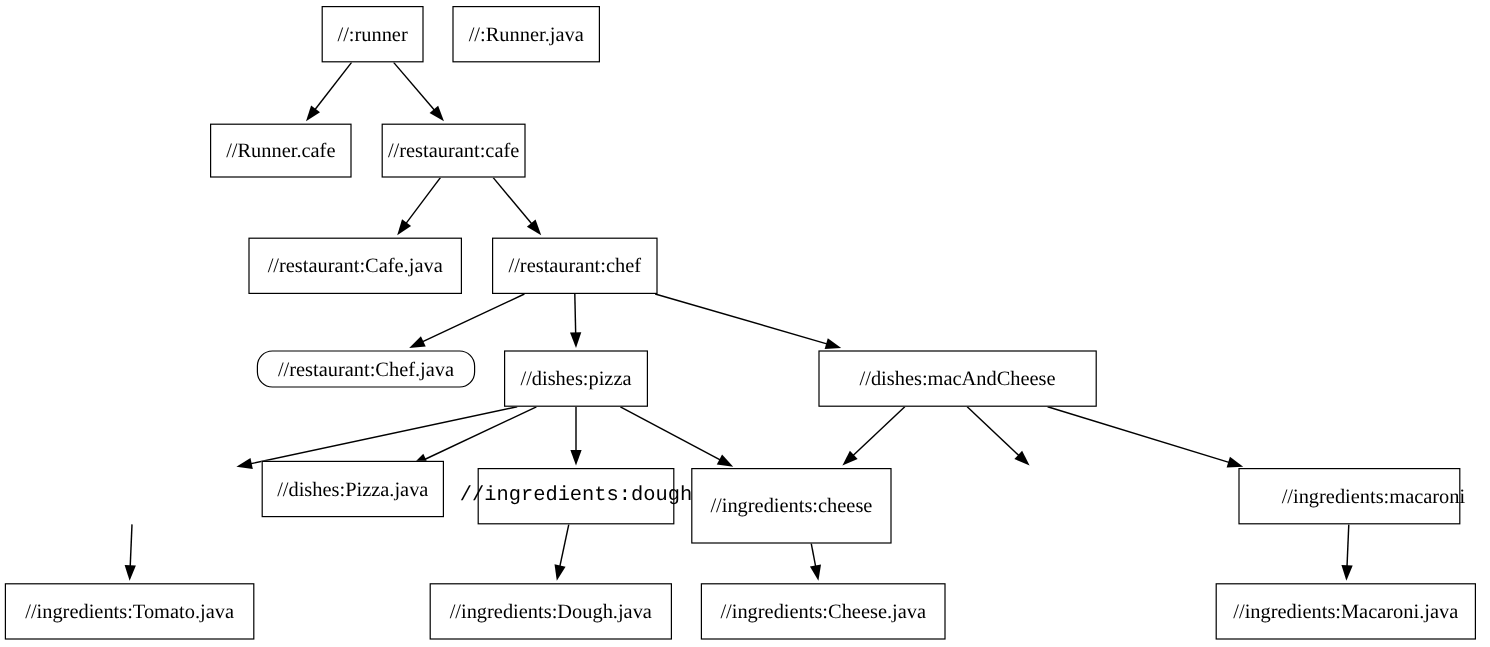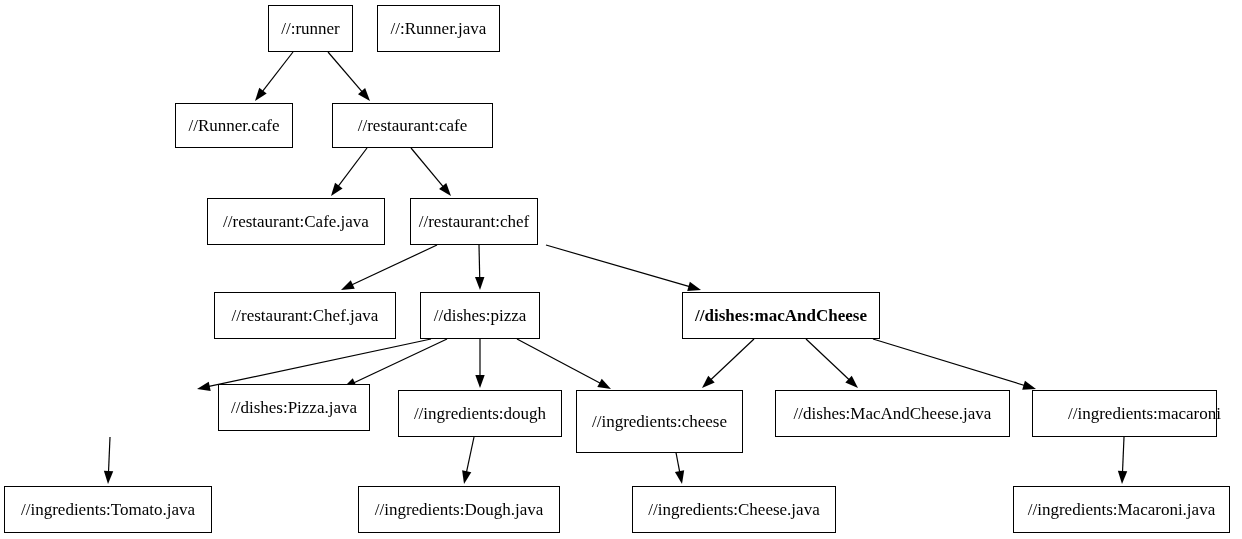--- a/index.html
+++ b/index.html
@@ -81,58 +81,55 @@
 
 <div class="node" style="left: 377px; top: 5px; width: 123px; height: 47px;">
       <span>//:Runner.java</span>
     </div>
     <div class="node" style="left: 268px; top: 5px; width: 85px; height: 47px;">
       <span>//:runner</span>
     </div>
     <div class="node" style="left: 175px; top: 103px; width: 118px; height: 45px;">
       <span>//Runner.cafe</span>
     </div>
-    <div class="node" style="left: 332px; top: 103px; width: 161px; height: 45px;">
+    <div class="node" style="left: 318px; top: 103px; width: 120px; height: 45px;">
       <span>//restaurant:cafe</span>
     </div>
     <div class="node" style="left: 207px; top: 198px; width: 178px; height: 47px;">
       <span>//restaurant:Cafe.java</span>
     </div>
-    <div class="node" style="left: 410px; top: 198px; width: 128px; height: 47px;">
+    <div class="node" style="left: 410px; top: 198px; width: 138px; height: 47px;">
       <span>//restaurant:chef</span>
     </div>
-    <div class="node" style="left: 214px; top: 292px; width: 182px; height: 47px;">
+    <div class="node" style="left: 214px; top: 292px; width: 182px; height: 31px; border-radius: 13px;">
       <span>//restaurant:Chef.java</span>
     </div>
     <div class="node" style="left: 420px; top: 292px; width: 120px; height: 47px;">
       <span>//dishes:pizza</span>
     </div>
-    <div class="node" style="left: 682px; top: 292px; width: 198px; height: 47px; font-weight: bold;">
+    <div class="node" style="left: 682px; top: 292px; width: 232px; height: 47px;">
       <span>//dishes:macAndCheese</span>
     </div>
     <div class="node" style="left: 218px; top: 384px; width: 152px; height: 47px;">
       <span>//dishes:Pizza.java</span>
     </div>
-    <div class="node" style="left: 398px; top: 390px; width: 164px; height: 47px;">
+    <div class="node" style="left: 398px; top: 390px; width: 164px; height: 47px; font-family: Liberation Mono, monospace;">
       <span>//ingredients:dough</span>
     </div>
     <div class="node" style="left: 576px; top: 390px; width: 167px; height: 63px; text-align: right;">
       <span>//ingredients:cheese</span>
-    </div>
-    <div class="node" style="left: 775px; top: 390px; width: 235px; height: 47px;">
-      <span>//dishes:MacAndCheese.java</span>
     </div>
     <div class="node" style="left: 1032px; top: 390px; width: 185px; height: 47px; padding-left: 40px;">
       <span>//ingredients:macaroni</span>
     </div>
     <div class="node" style="left: 4px; top: 486px; width: 208px; height: 47px;">
       <span>//ingredients:Tomato.java</span>
     </div>
     <div class="node" style="left: 358px; top: 486px; width: 202px; height: 47px;">
       <span>//ingredients:Dough.java</span>
     </div>
-    <div class="node" style="left: 584px; top: 486px; width: 204px; height: 47px; margin-left: 48px;">
+    <div class="node" style="left: 584px; top: 486px; width: 204px; height: 47px;">
       <span>//ingredients:Cheese.java</span>
     </div>
     <div class="node" style="left: 1013px; top: 486px; width: 217px; height: 47px;">
       <span>//ingredients:Macaroni.java</span>
     </div>
   </div>
 
 </body></html>

